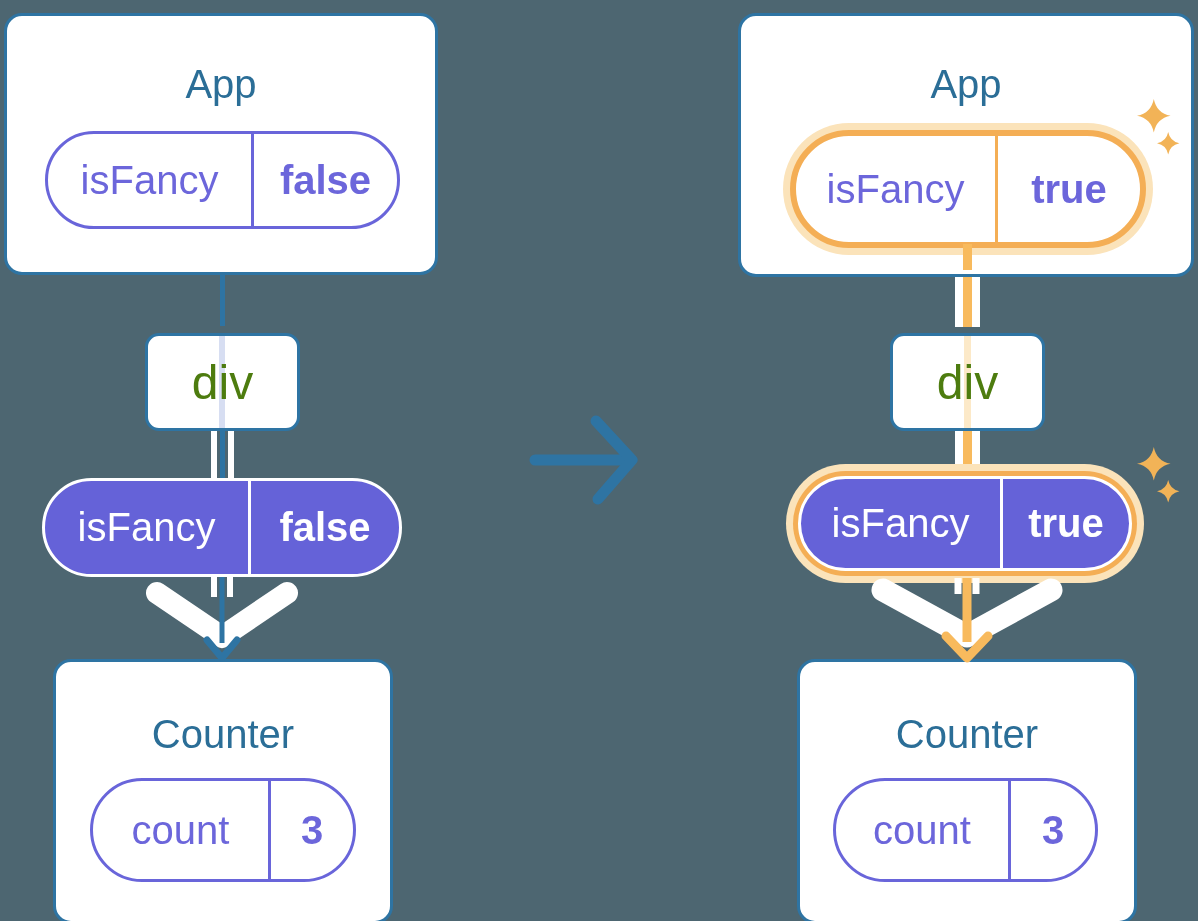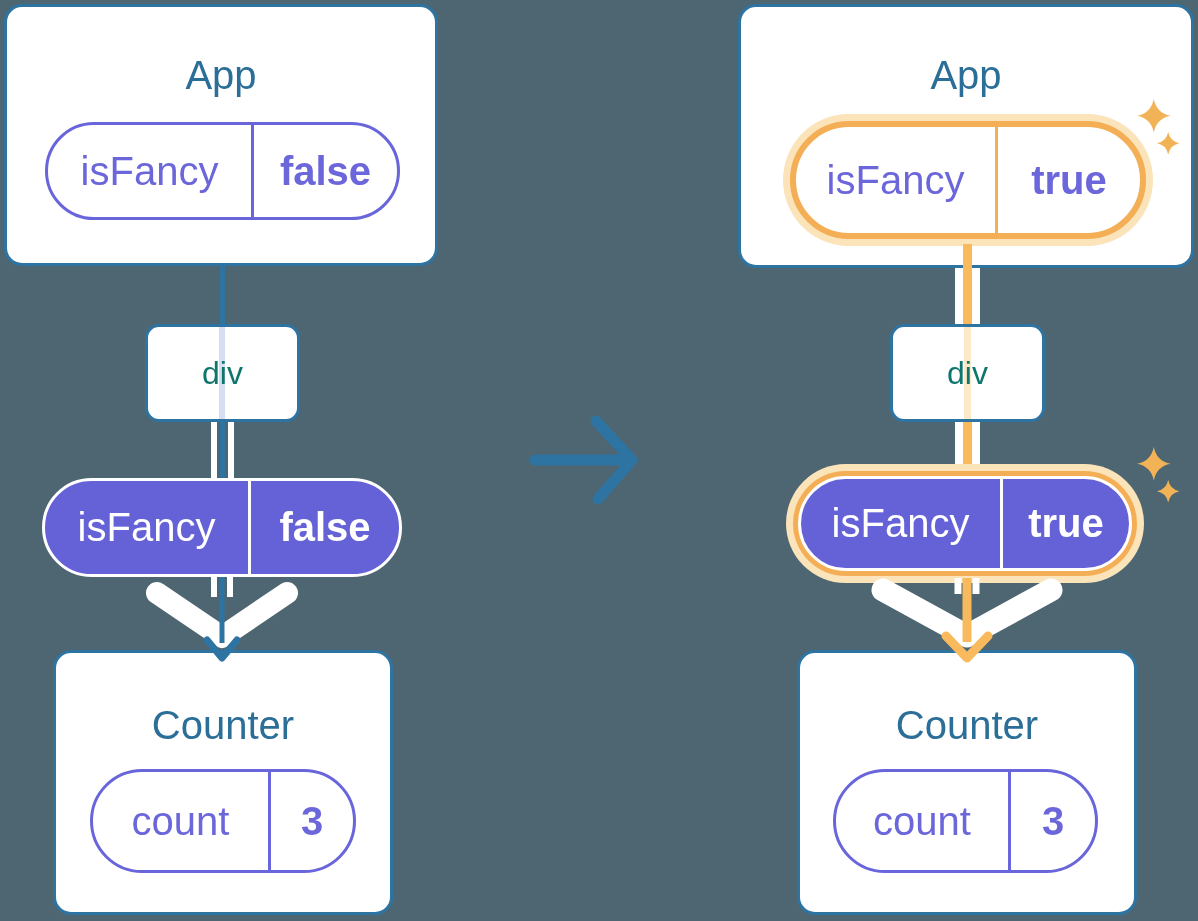--- a/index.html
+++ b/index.html
@@ -4,28 +4,28 @@
 <style>
   html,body { margin:0; padding:0; background:#4D6671; }
   .canvas {
     position:relative; width:1198px; height:921px;
     background:#4D6671; overflow:hidden;
     font-family:"Liberation Sans", sans-serif;
   }
   .card {
     position:absolute; background:#fff;
     border:3px solid #2E74A3; border-radius:18px;
-    box-sizing:border-box; z-index:2;
+    box-sizing:border-box; z-index:2;margin-top:9px;
   }
   .card.small { border-radius:14px; display:flex; align-items:center; justify-content:center; }
   .node-title {
     position:absolute; left:0; width:100%; text-align:center;
     color:#2B6E97; font-size:40px; font-weight:500;
   }
-  .div-label { color:#0f766e; font-size:32px; font-weight:500; position:relative; z-index:2; }
+  .div-label { color:#4d7c0f; font-size:48px; font-weight:500; position:relative; z-index:2; }
   .stripe { position:absolute; top:0; height:100%; z-index:1; }
 
   .pill {
     position:absolute; display:flex; align-items:stretch;
     box-sizing:border-box; z-index:3; font-size:40px;
   }
   .pill .cell {
     display:flex; align-items:center; justify-content:center;
     box-sizing:border-box;
   }

